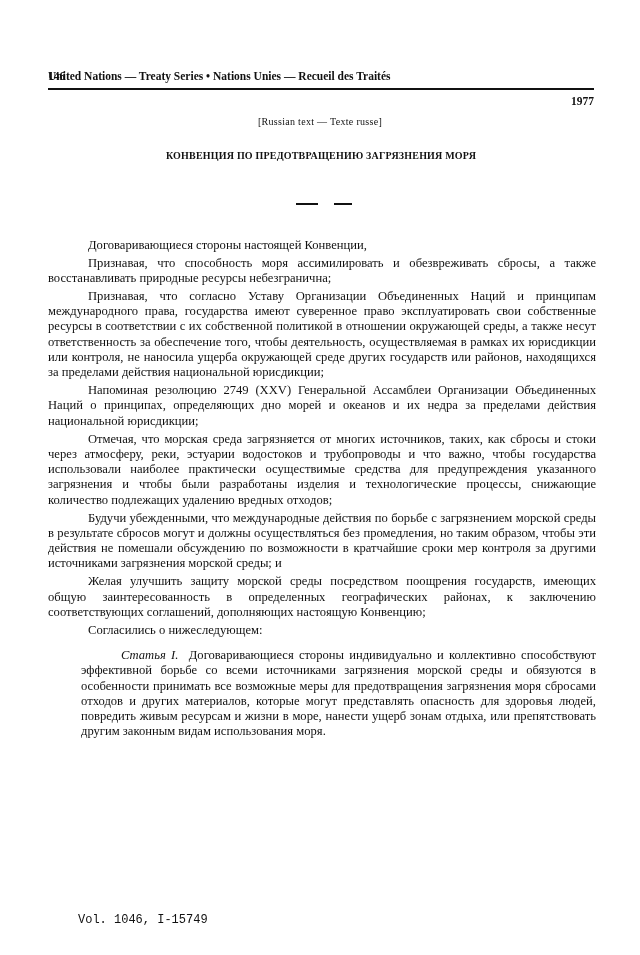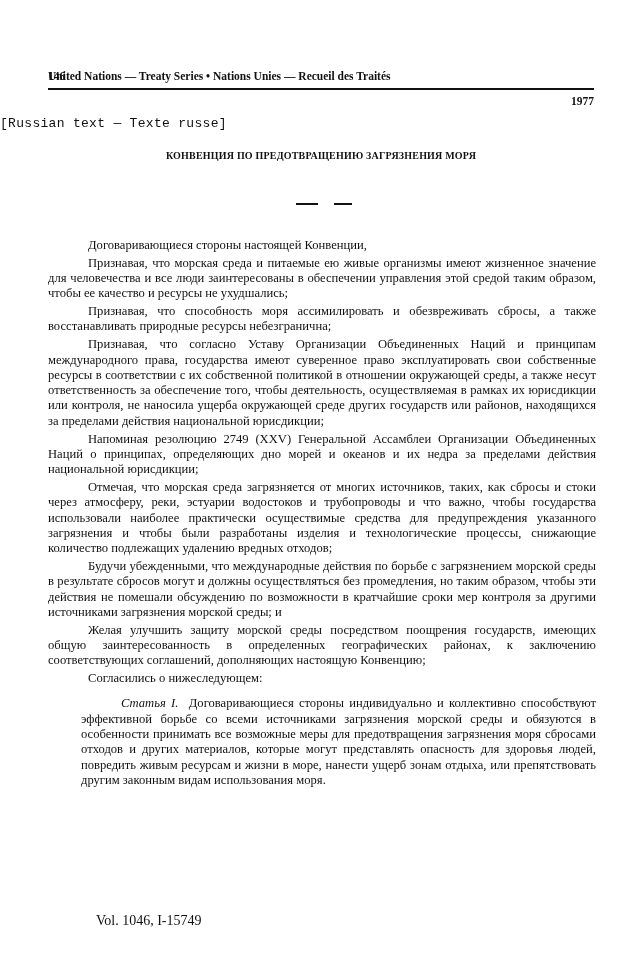--- a/index.html
+++ b/index.html
@@ -5,31 +5,31 @@
   html, body { margin:0; padding:0; background:#ffffff; }
   body { width:640px; height:955px; overflow:hidden; position:relative;
          font-family:"Liberation Serif", "DejaVu Serif", serif; color:#111; }
   .page { position:absolute; left:0; top:0; width:640px; height:955px; }
   .running-head { position:absolute; left:48px; top:70px; width:546px; height:18px;
                   font-size:11.5px; font-weight:bold; }
   .running-head .pno { position:absolute; left:0; top:0; }
   .running-head .center { position:absolute; left:0; right:0; top:0; text-align:left; }
   .running-head .year { position:absolute; right:0; top:0;margin-top:25px; }
   .rule { position:absolute; left:48px; top:88px; width:546px; height:2px; background:#111; }
-  .lang-note { position:absolute; left:0; width:640px; top:116px; 
-               font-size:13px; letter-spacing:0.3px;font-family:Liberation Mono, monospace; }
+  .lang-note { position:absolute; left:0; width:640px; top:116px; text-align:center;
+               font-size:10px; letter-spacing:0.3px; }
   .title { position:absolute; left:48px; width:546px; top:146px; text-align:center;
            font-size:10px; font-weight:bold; line-height:19px; letter-spacing:0.2px; }
   .dash { position:absolute; top:203px; height:2px; background:#111; }
   .body { position:absolute; left:48px; width:548px; top:238px; font-size:12.6px;
           line-height:15.3px; text-align:justify; }
   .body p { margin:0 0 2.5px 0; text-indent:40px;font-family:Liberation Serif, serif; }
   .body p.gap { margin-top:10px;margin-left:33px; }
   .article-label { font-style:italic; }
-  .footer { position:absolute; left:96px; top:913px; font-size:14px; }
+  .footer { position:absolute; left:78px; top:913px; font-size:12px;font-family:Liberation Mono, monospace; }
 </style>
 </head>
 <body>
 
 <div class="page">
 
   <div class="running-head">
     <span class="pno">146</span>
     <span class="center">United Nations — Treaty Series • Nations Unies — Recueil des Traités</span>
     <span class="year">1977</span>
@@ -40,21 +40,20 @@
 
   <div class="title">
     <div>КОНВЕНЦИЯ ПО ПРЕДОТВРАЩЕНИЮ ЗАГРЯЗНЕНИЯ МОРЯ</div>
   </div>
 
   <div class="dash" style="left:296px;width:22px;"></div>
   <div class="dash" style="left:334px;width:18px;"></div>
 
   <div class="body">
     <p>Договаривающиеся стороны настоящей Конвенции,</p>
-    <p>Признавая, что морская среда и питаемые ею живые организмы имеют жизненное значение для человечества и все люди заинтересованы в обеспечении управления этой средой таким образом, чтобы ее качество и ресурсы не ухудшались;</p>
     <p>Признавая, что способность моря ассимилировать и обезвреживать сбросы, а также восстанавливать природные ресурсы небезгранична;</p>
     <p>Признавая, что согласно Уставу Организации Объединенных Наций и принципам международного права, государства имеют суверенное право эксплуатировать свои собственные ресурсы в соответствии с их собственной политикой в отношении окружающей среды, а также несут ответственность за обеспечение того, чтобы деятельность, осуществляемая в рамках их юрисдикции или контроля, не наносила ущерба окружающей среде других государств или районов, находящихся за пределами действия национальной юрисдикции;</p>
     <p>Напоминая резолюцию 2749 (XXV) Генеральной Ассамблеи Организации Объединенных Наций о принципах, определяющих дно морей и океанов и их недра за пределами действия национальной юрисдикции;</p>
     <p>Отмечая, что морская среда загрязняется от многих источников, таких, как сбросы и стоки через атмосферу, реки, эстуарии водостоков и трубопроводы и что важно, чтобы государства использовали наиболее практически осуществимые средства для предупреждения указанного загрязнения и чтобы были разработаны изделия и технологические процессы, снижающие количество подлежащих удалению вредных отходов;</p>
     <p>Будучи убежденными, что международные действия по борьбе с загрязнением морской среды в результате сбросов могут и должны осуществляться без промедления, но таким образом, чтобы эти действия не помешали обсуждению по возможности в кратчайшие сроки мер контроля за другими источниками загрязнения морской среды; и</p>
     <p>Желая улучшить защиту морской среды посредством поощрения государств, имеющих общую заинтересованность в определенных географических районах, к заключению соответствующих соглашений, дополняющих настоящую Конвенцию;</p>
     <p>Согласились о нижеследующем:</p>
     <p class="gap"><span class="article-label">Статья I.</span>&nbsp;&nbsp;<span>Договаривающиеся стороны индивидуально и коллективно способствуют эффективной борьбе со всеми источниками загрязнения морской среды и обязуются в особенности принимать все возможные меры для предотвращения загрязнения моря сбросами отходов и других материалов, которые могут представлять опасность для здоровья людей, повредить живым ресурсам и жизни в море, нанести ущерб зонам отдыха, или препятствовать другим законным видам использования моря.</span></p>
   </div>
 

